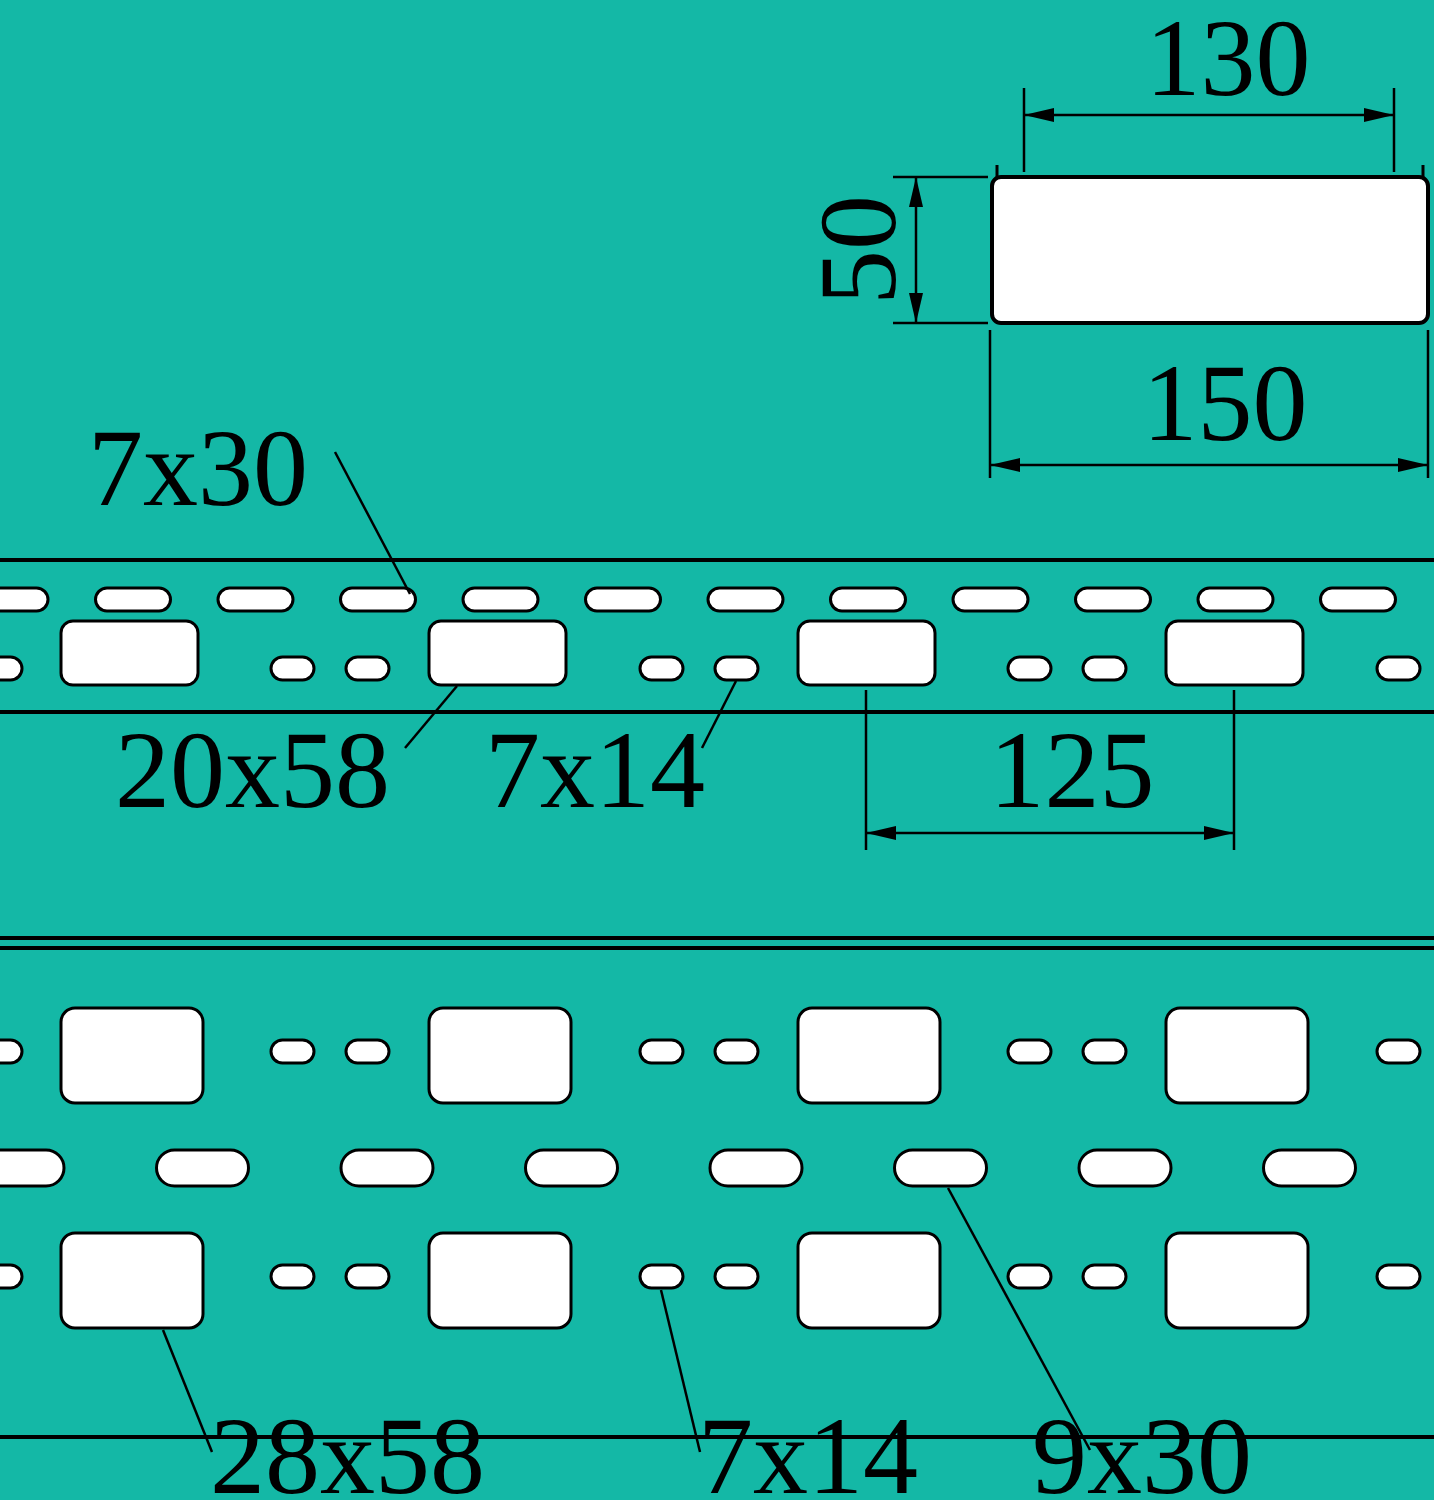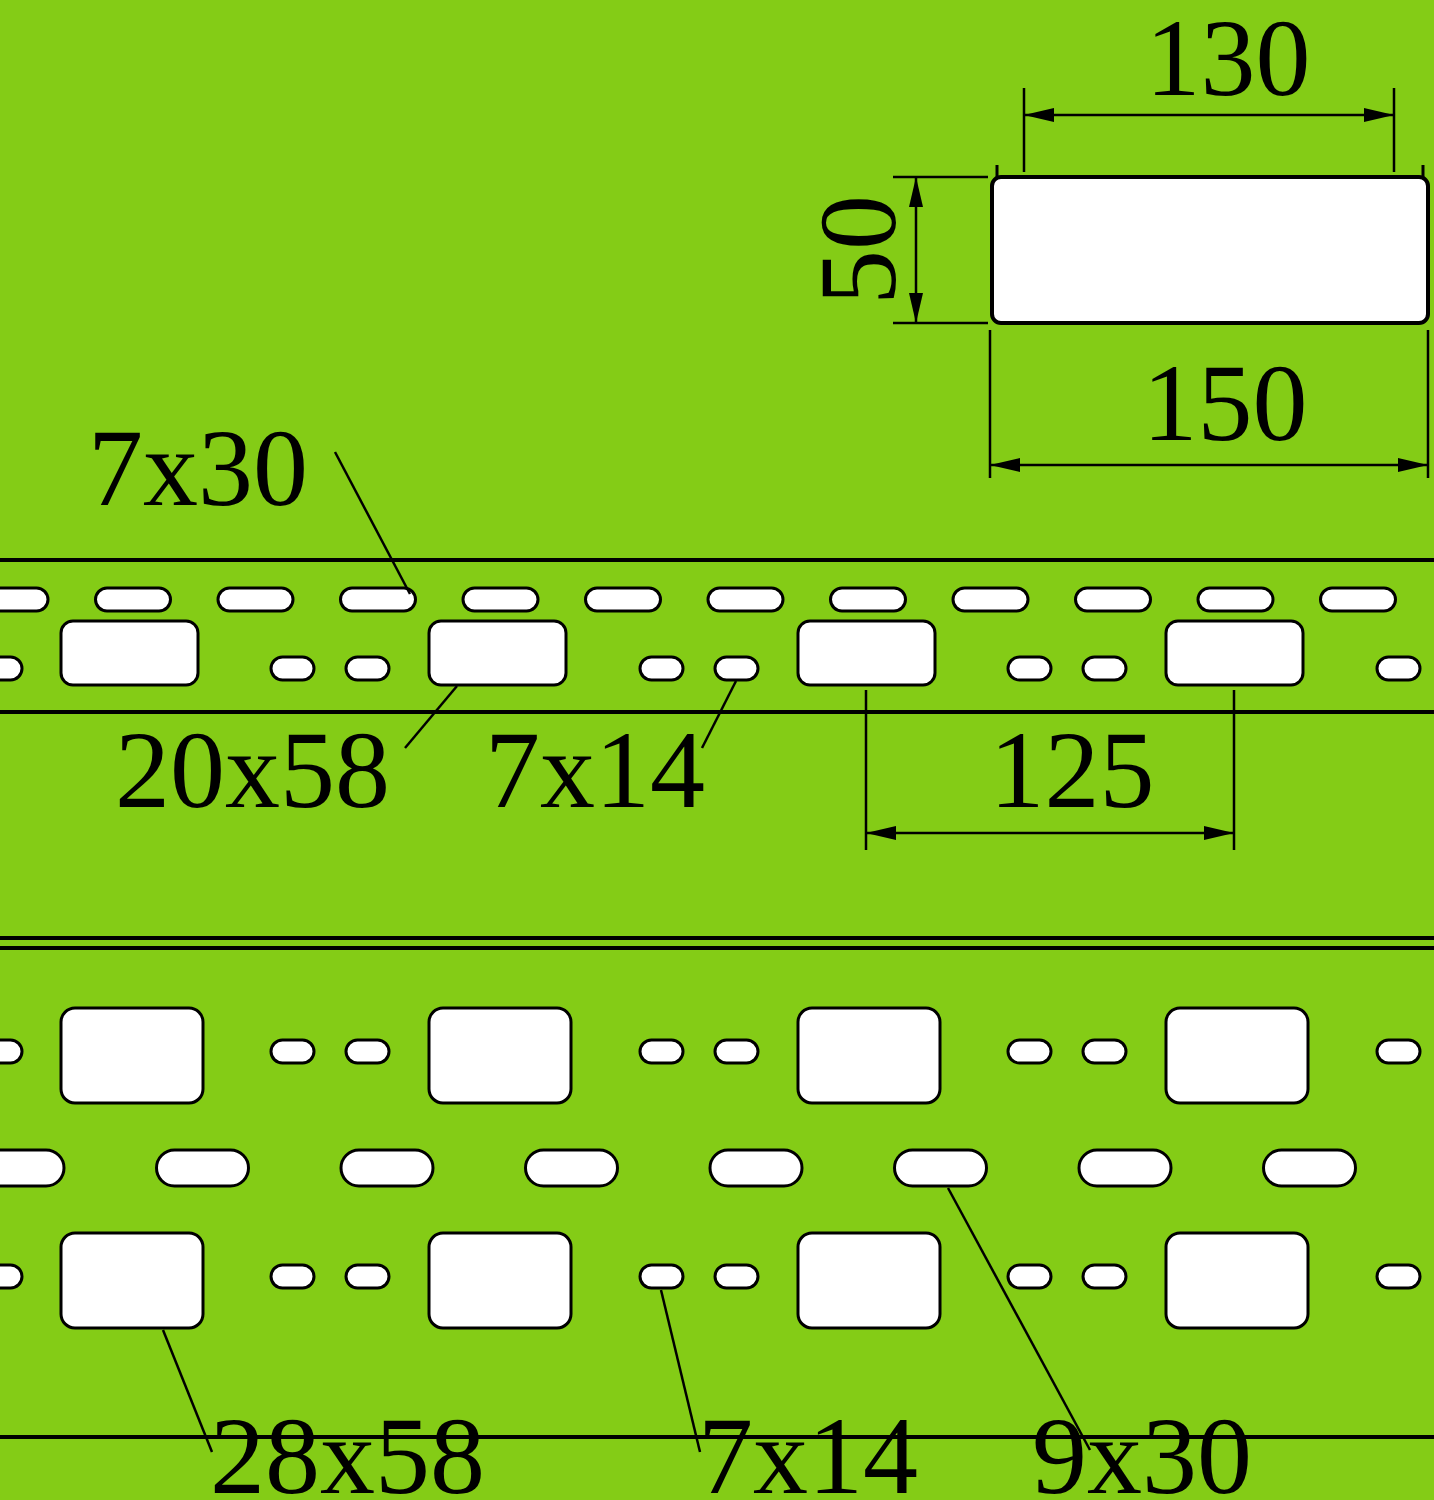--- a/index.html
+++ b/index.html
@@ -4,21 +4,21 @@
 <style>
   html, body {
     margin: 0;
     padding: 0;
     background: #ffffff;
   }
   .stage {
     position: relative;
     width: 1434px;
     height: 1500px;
-    background: #84cc16;
+    background: #14b8a6;
     overflow: hidden;
   }
   svg { display: block; width: 1434px; height: 1500px; }
   .edge    { stroke: #000; stroke-width: 4;   fill: none; }
   .hole    { stroke: #000; stroke-width: 3;   fill: #fff; }
   .profile { stroke: #000; stroke-width: 4;   fill: #fff; }
   .lip     { stroke: #000; stroke-width: 3;   fill: none; }
   .dim     { stroke: #000; stroke-width: 2.5; fill: none; }
   .arr     { fill: #000; stroke: none; }
   .dtext   {

